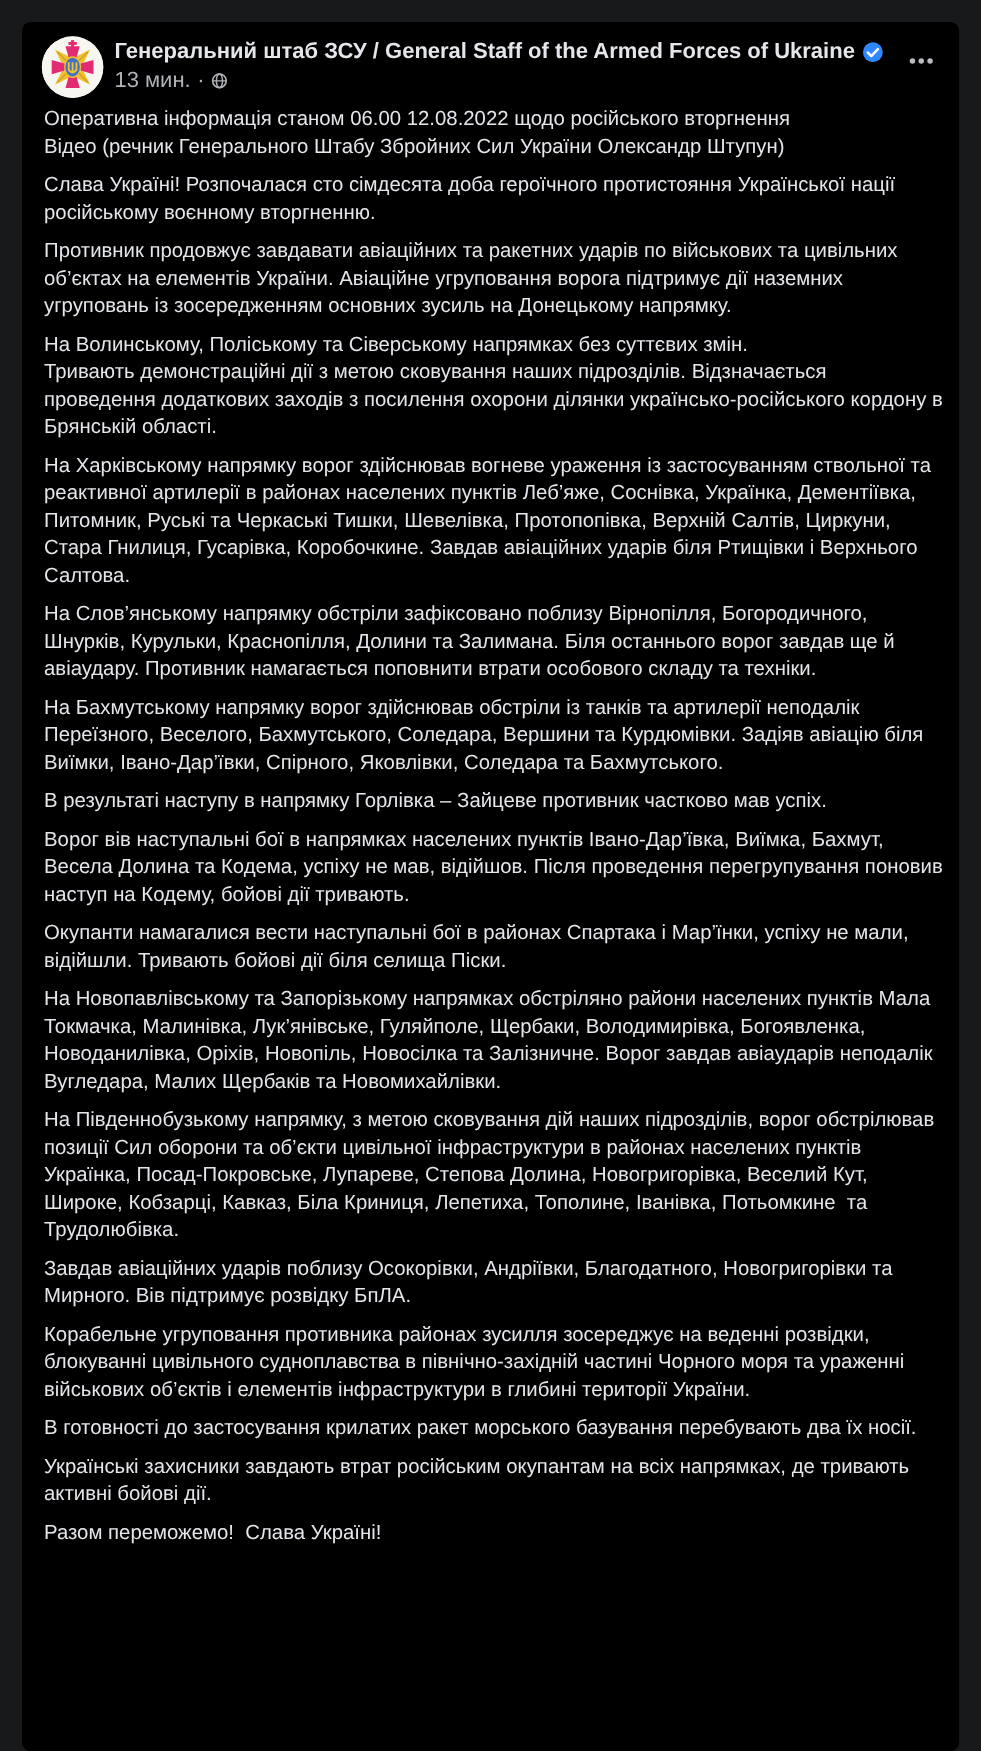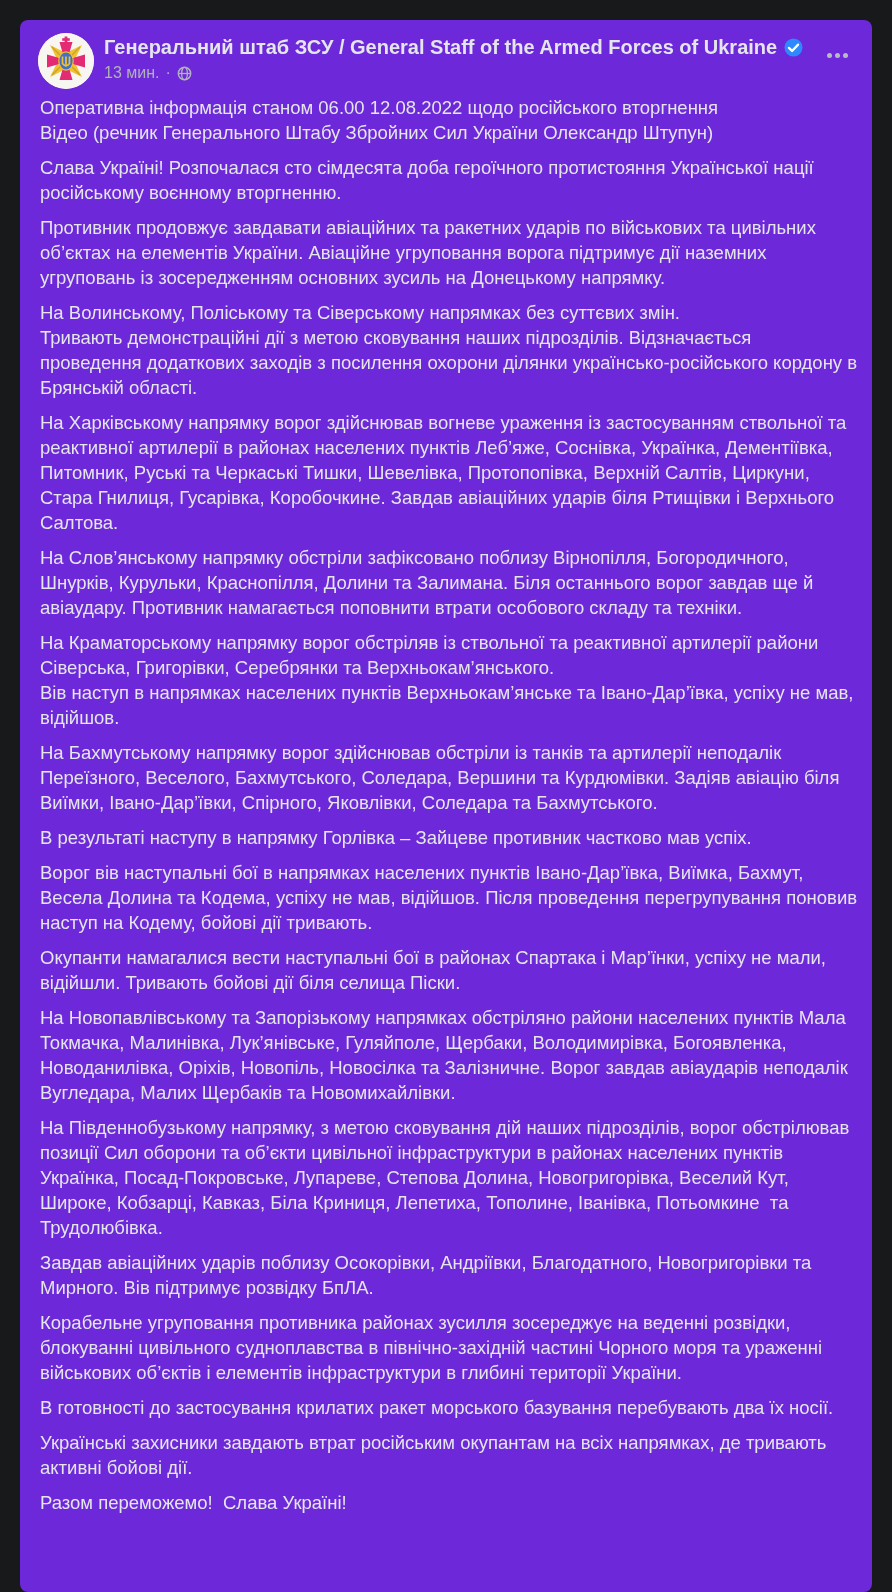--- a/index.html
+++ b/index.html
@@ -4,42 +4,42 @@
 <style>
   html,body{margin:0;padding:0;}
   body{
     width:892px;height:1592px;overflow:hidden;
     background:#18191a;
     font-family:"Liberation Sans","DejaVu Sans",sans-serif;
     -webkit-font-smoothing:antialiased;
   }
   .card{
     position:absolute;left:20px;top:20px;width:852px;height:1572px;
-    background:#6d28d9;border-radius:8px;box-sizing:border-box;
+    background:#000000;border-radius:8px;box-sizing:border-box;
   }
   .header{
     display:flex;align-items:flex-start;
     padding:13px 14px 0 18px;
   }
   .avatar{
     width:56px;height:56px;border-radius:50%;overflow:hidden;
     flex:0 0 56px;cursor:pointer;background:#f8f6f1;
   }
   .avatar svg{display:block;width:56px;height:56px;}
   .header-text{margin-left:10px;flex:1;min-width:0;}
   .name-row{display:flex;align-items:center;gap:7px;margin-top:2px;}
   .page-name{
     font-size:20px;font-weight:700;color:#e4e6eb;line-height:25px;
     white-space:nowrap;cursor:pointer;
   }
   .badge{display:inline-flex;flex:0 0 auto;}
   .badge svg{width:19px;height:19px;display:block;}
   .meta-row{
     display:flex;align-items:center;gap:5px;
-    color:#b0b3b8;font-size:16px;line-height:20px;margin-top:3px;
+    color:#b0b3b8;font-size:20px;line-height:20px;margin-top:3px;
   }
   .meta-sep{margin:0 1px;}
   .globe svg{width:15px;height:15px;display:block;}
   .more-btn{
     display:flex;align-items:center;gap:3px;
     padding:14px 10px;margin-top:6px;cursor:pointer;border-radius:6px;
   }
   .more-btn .dot{width:5px;height:5px;border-radius:50%;background:#b8bbbf;}
   .post-body{
     padding:6px 14px 16px 20px;
@@ -117,22 +117,20 @@
 
   <div class="post-body">
       <p>Оперативна інформація станом 06.00 12.08.2022 щодо російського вторгнення
 Відео (речник Генерального Штабу Збройних Сил України Олександр Штупун)</p>
       <p>Слава Україні! Розпочалася сто сімдесята доба героїчного протистояння Української нації російському воєнному вторгненню.</p>
       <p>Противник продовжує завдавати авіаційних та ракетних ударів по військових та цивільних об’єктах на елементів України. Авіаційне угруповання ворога підтримує дії наземних угруповань із зосередженням основних зусиль на Донецькому напрямку.</p>
       <p>На Волинському, Поліському та Сіверському напрямках без суттєвих змін.
 Тривають демонстраційні дії з метою сковування наших підрозділів. Відзначається проведення додаткових заходів з посилення охорони ділянки українсько-російського кордону в Брянській області.</p>
       <p>На Харківському напрямку ворог здійснював вогневе ураження із застосуванням ствольної та реактивної артилерії в районах населених пунктів Леб’яже, Соснівка, Українка, Дементіївка, Питомник, Руські та Черкаські Тишки, Шевелівка, Протопопівка, Верхній Салтів, Циркуни, Стара Гнилиця, Гусарівка, Коробочкине. Завдав авіаційних ударів біля Ртищівки і Верхнього Салтова.</p>
       <p>На Слов’янському напрямку обстріли зафіксовано поблизу Вірнопілля, Богородичного, Шнурків, Курульки, Краснопілля, Долини та Залимана. Біля останнього ворог завдав ще й авіаудару. Противник намагається поповнити втрати особового складу та техніки.</p>
-      <p>На Краматорському напрямку ворог обстріляв із ствольної та реактивної артилерії райони Сіверська, Григорівки, Серебрянки та Верхньокам’янського.
-Вів наступ в напрямках населених пунктів Верхньокам’янське та Івано-Дар’ївка, успіху не мав, відійшов.</p>
       <p>На Бахмутському напрямку ворог здійснював обстріли із танків та артилерії неподалік Переїзного, Веселого, Бахмутського, Соледара, Вершини та Курдюмівки. Задіяв авіацію біля Виїмки, Івано-Дар’ївки, Спірного, Яковлівки, Соледара та Бахмутського.</p>
       <p>В результаті наступу в напрямку Горлівка – Зайцеве противник частково мав успіх.</p>
       <p>Ворог вів наступальні бої в напрямках населених пунктів Івано-Дар’ївка, Виїмка, Бахмут, Весела Долина та Кодема, успіху не мав, відійшов. Після проведення перегрупування поновив наступ на Кодему, бойові дії тривають.</p>
       <p>Окупанти намагалися вести наступальні бої в районах Спартака і Мар’їнки, успіху не мали, відійшли. Тривають бойові дії біля селища Піски.</p>
       <p>На Новопавлівському та Запорізькому напрямках обстріляно райони населених пунктів Мала Токмачка, Малинівка, Лук’янівське, Гуляйполе, Щербаки, Володимирівка, Богоявленка, Новоданилівка, Оріхів, Новопіль, Новосілка та Залізничне. Ворог завдав авіаударів неподалік Вугледара, Малих Щербаків та Новомихайлівки.</p>
       <p>На Південнобузькому напрямку, з метою сковування дій наших підрозділів, ворог обстрілював позиції Сил оборони та об’єкти цивільної інфраструктури в районах населених пунктів Українка, Посад-Покровське, Лупареве, Степова Долина, Новогригорівка, Веселий Кут, Широке, Кобзарці, Кавказ, Біла Криниця, Лепетиха, Тополине, Іванівка, Потьомкине  та Трудолюбівка.</p>
       <p>Завдав авіаційних ударів поблизу Осокорівки, Андріївки, Благодатного, Новогригорівки та Мирного. Вів підтримує розвідку БпЛА.</p>
       <p>Корабельне угруповання противника районах зусилля зосереджує на веденні розвідки, блокуванні цивільного судноплавства в північно-західній частині Чорного моря та ураженні військових об’єктів і елементів інфраструктури в глибині території України.</p>
       <p>В готовності до застосування крилатих ракет морського базування перебувають два їх носії.</p>
       <p>Українські захисники завдають втрат російським окупантам на всіх напрямках, де тривають активні бойові дії.</p>

